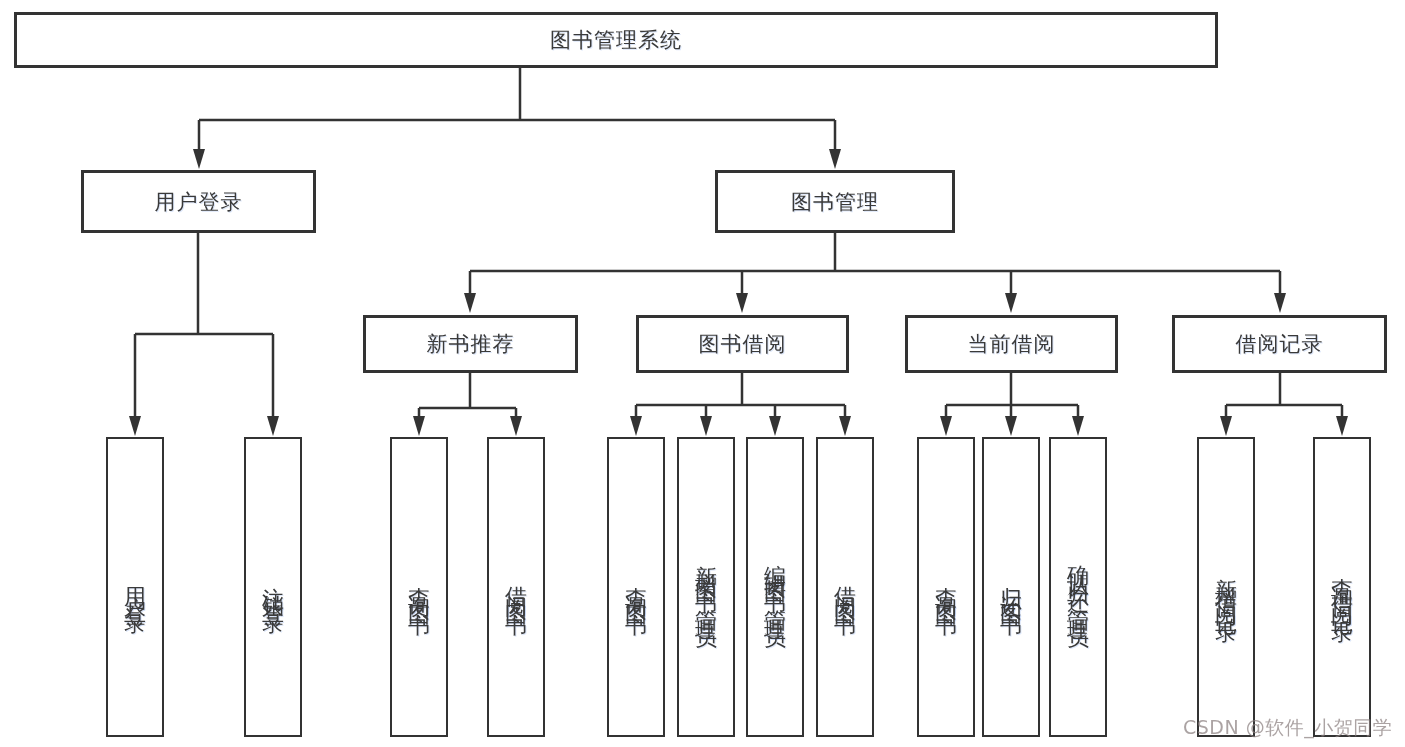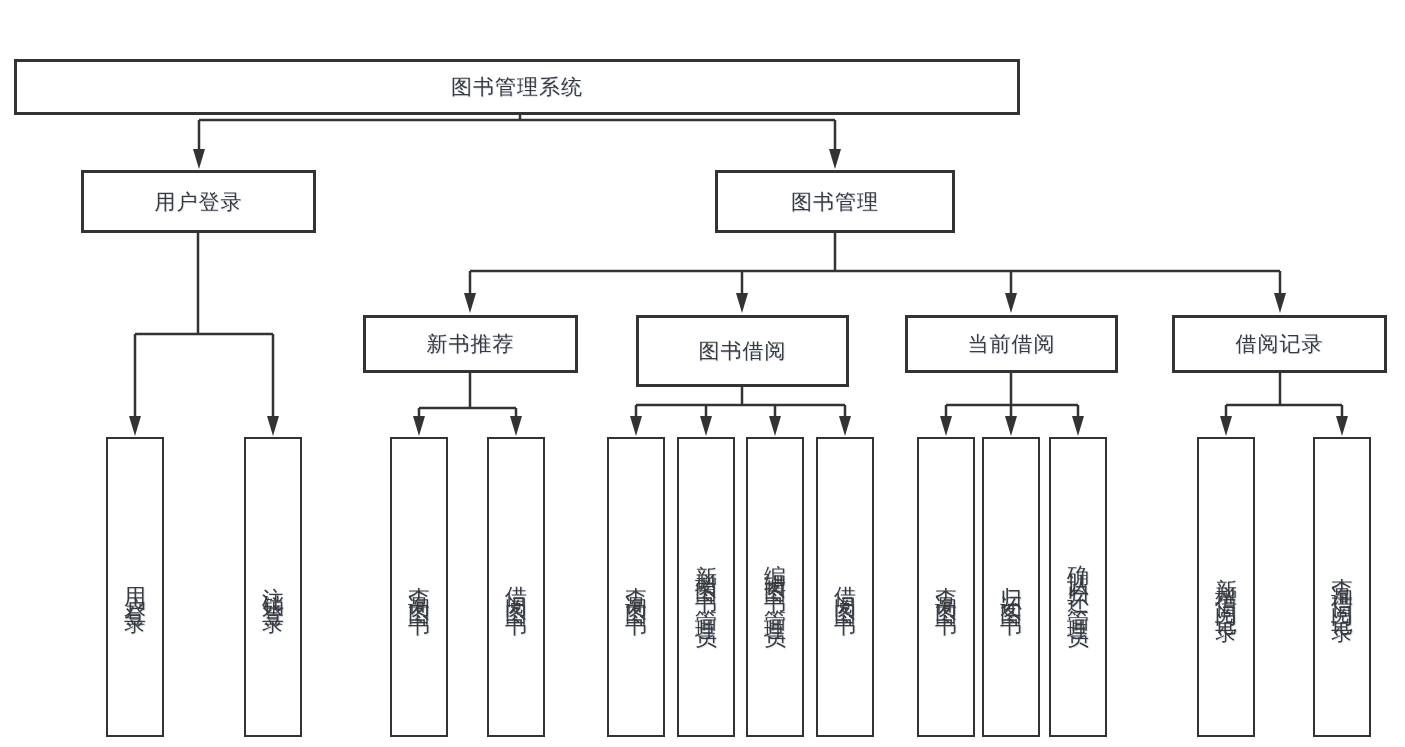--- a/index.html
+++ b/index.html
@@ -71,35 +71,35 @@
       <polygon points="769,416 781,416 775,436"></polygon>
       <polygon points="839,416 851,416 845,436"></polygon>
       <polygon points="940,416 952,416 946,436"></polygon>
       <polygon points="1005,416 1017,416 1011,436"></polygon>
       <polygon points="1072,416 1084,416 1078,436"></polygon>
       <polygon points="1220,416 1232,416 1226,436"></polygon>
       <polygon points="1336,416 1348,416 1342,436"></polygon>
     </g>
   </svg>
 
-  <div class="box hlabel" style="left:14px;top:12px;width:1006px;height:56px;margin-top:47px;">
+  <div class="box hlabel" style="left:14px;top:12px;width:1204px;height:56px;">
     <span>图书管理系统</span>
   </div>
 
   <div class="box hlabel" style="left:81px;top:170px;width:235px;height:63px;">
     <span>用户登录</span>
   </div>
   <div class="box hlabel" style="left:715px;top:170px;width:240px;height:63px;">
     <span>图书管理</span>
   </div>
 
   <div class="box hlabel" style="left:363px;top:315px;width:215px;height:58px;">
     <span>新书推荐</span>
   </div>
-  <div class="box hlabel" style="left:636px;top:315px;width:213px;height:72px;">
+  <div class="box hlabel" style="left:636px;top:315px;width:213px;height:58px;">
     <span>图书借阅</span>
   </div>
   <div class="box hlabel" style="left:905px;top:315px;width:213px;height:58px;align-items:center;">
     <span>当前借阅</span>
   </div>
   <div class="box hlabel" style="left:1172px;top:315px;width:215px;height:58px;">
     <span>借阅记录</span>
   </div>
 
   <div class="box leaf" style="left:106px;">
@@ -139,14 +139,15 @@
     <span>确认归还（管理员）</span>
   </div>
 
   <div class="box leaf" style="left:1197px;">
     <span>新增借阅记录</span>
   </div>
   <div class="box leaf" style="left:1313px;">
     <span>查询借阅记录</span>
   </div>
 
+  <div class="watermark">CSDN @软件_小贺同学</div>
 
 </div>
 
 </body></html>

